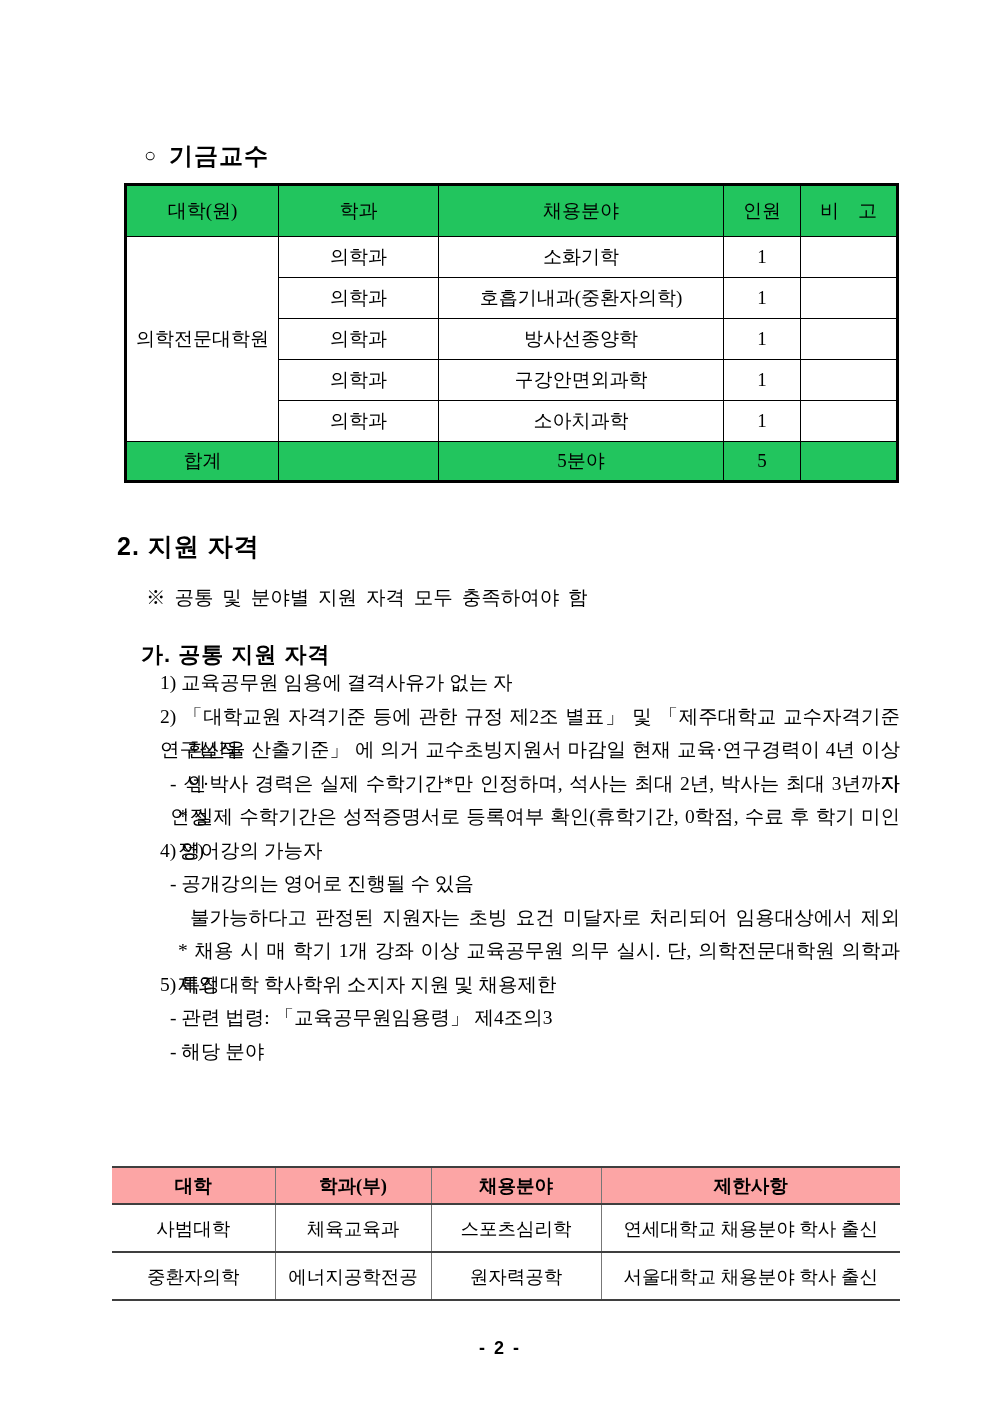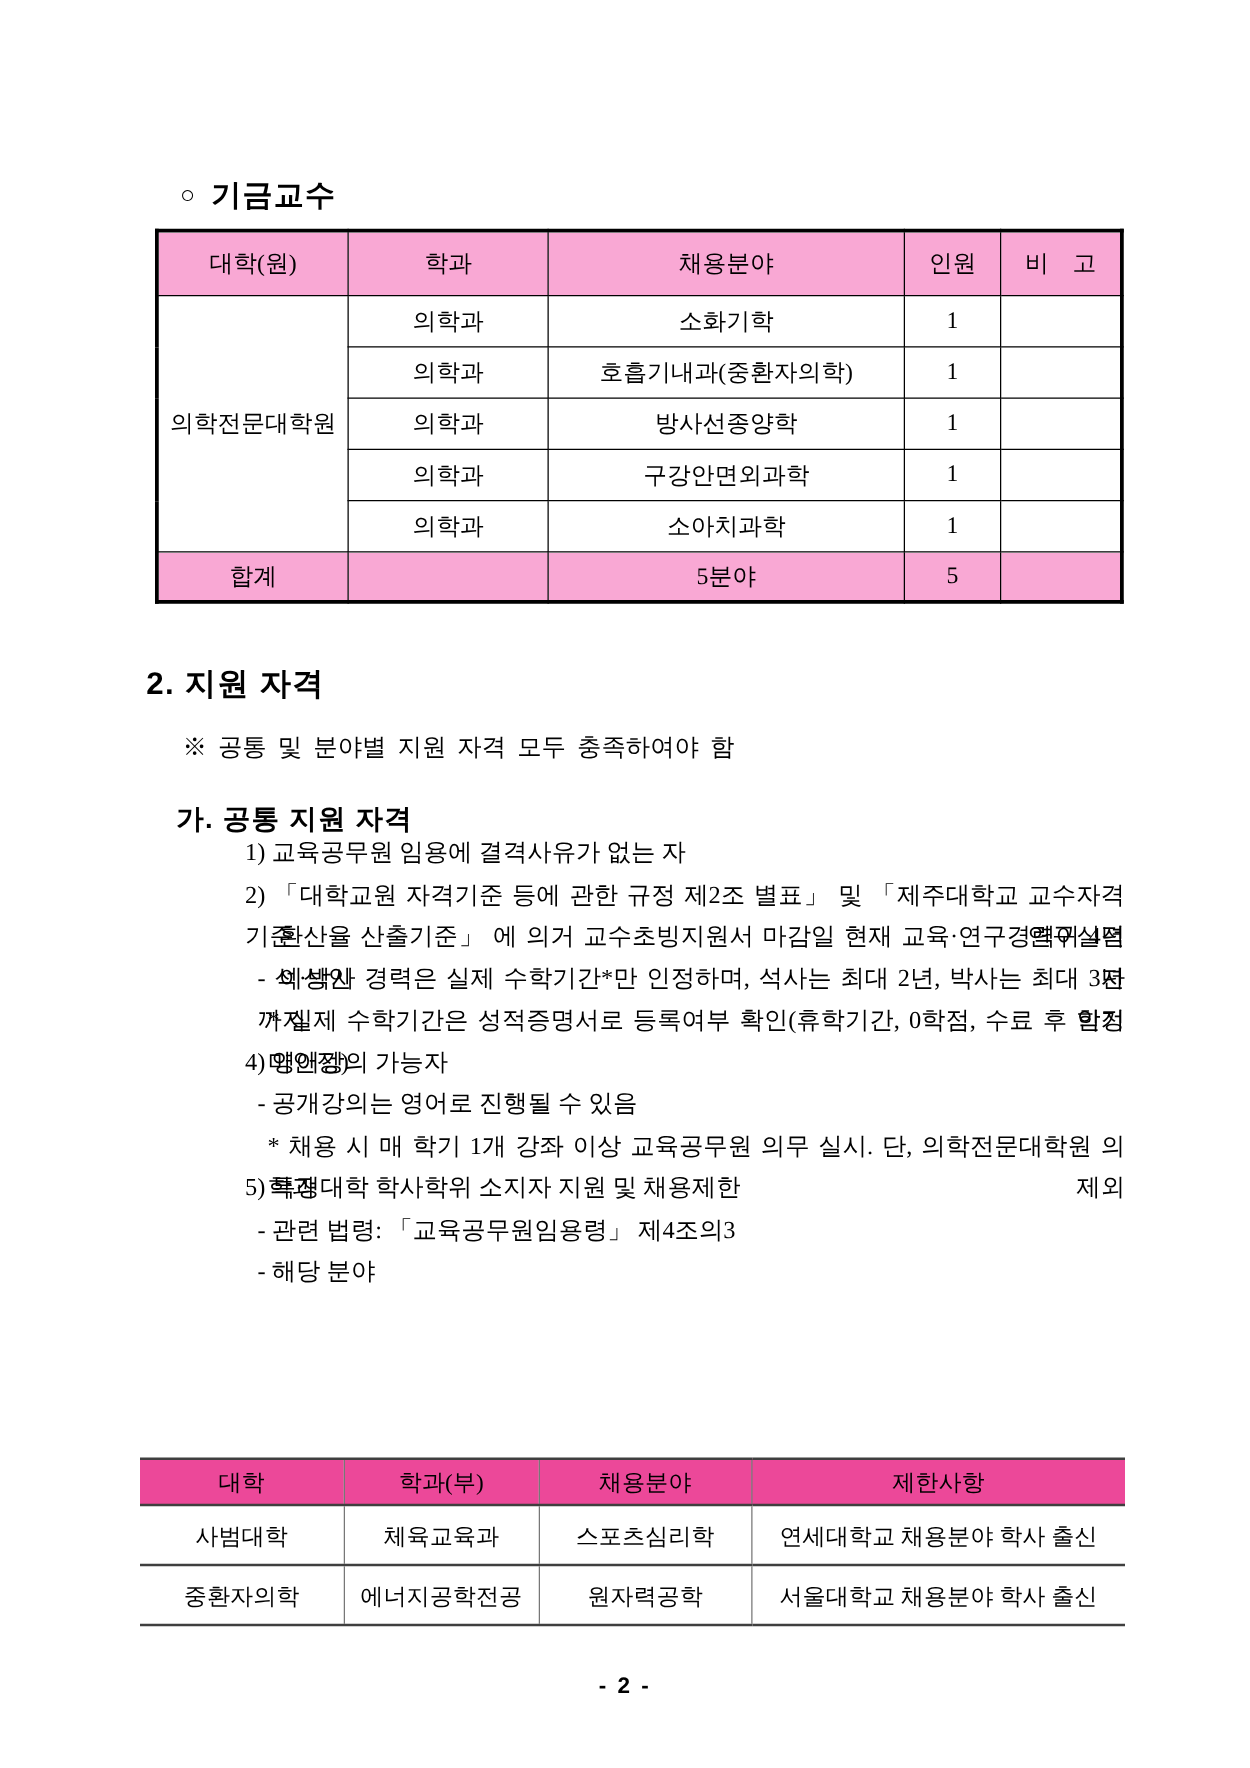--- a/index.html
+++ b/index.html
@@ -17,49 +17,49 @@
   
   table{border-collapse:collapse;table-layout:fixed;}
   #t1{position:absolute;left:124px;top:183px;width:772px;border:3px solid #000;}
   #t1 th,#t1 td{
     border:1.5px solid #000;text-align:center;vertical-align:middle;
     font-size:19px;font-weight:400;padding:0 4px;overflow:hidden;
   }
   #t1 thead tr{height:52px;}
   #t1 tbody tr{height:41px;}
   #t1 tr.total-row{height:40px;}
-  .hl{background:#f9a8d4;}
+  .hl{background:#22c55e;}
   #t1 th.note-h{word-spacing:10px;}
 
   
   .h-sec2{position:absolute;left:117px;top:530px;font-size:25px;letter-spacing:1px;text-align:right;}
   .note{position:absolute;left:146px;top:584px;font-size:19.5px;word-spacing:4px;}
   .h-common{position:absolute;left:141px;top:640px;font-size:22px;letter-spacing:1px;}
 
   
   .quals{position:absolute;left:160px;top:666px;width:740px;font-size:19.5px;}
-  .ln{line-height:33.5px;height:33.5px;white-space:nowrap;margin-left:36px;}
+  .ln{line-height:33.5px;height:33.5px;white-space:nowrap;}
   .ln.j{white-space:normal;text-align:justify;text-align-last:justify;word-spacing:1px;}
   .in-wrap{padding-left:27px;}
   .in-dash{padding-left:10px;}
   .in-star{padding-left:18px;}
   .in-cont{padding-left:30px;}
 
   
   #t2{position:absolute;left:112px;top:1166px;width:788px;}
   #t2 th,#t2 td{
     text-align:center;vertical-align:middle;font-size:18.5px;font-weight:400;
     border-top:2px solid #3f3f3f;border-bottom:2px solid #3f3f3f;
     border-left:1px solid #777;border-right:1px solid #777;padding:0 4px;
   }
   #t2 tr>*:first-child{border-left:none;}
   #t2 tr>*:last-child{border-right:none;}
   #t2 thead tr{height:37px;}
   #t2 tbody tr{height:48px;}
-  #t2 thead th{background:#ec4899;}
+  #t2 thead th{background:#fca5a5;font-weight:bold;}
 
   
   .footer{position:absolute;left:0;top:1338px;width:1000px;text-align:center;
     font-size:18px;letter-spacing:2px;}
 </style>
 </head>
 <body>
 
 <div class="h-fund sans">
   <span class="bullet">○</span><span>기금교수</span>
@@ -129,20 +129,21 @@
 <div class="h-common sans">가. 공통 지원 자격</div>
 
 <div class="quals">
   <div class="ln">1) 교육공무원 임용에 결격사유가 없는 자</div>
   <div class="ln j">2) 「대학교원 자격기준 등에 관한 규정 제2조 별표」 및 「제주대학교 교수자격기준 연구실적</div>
   <div class="ln j in-wrap">환산율 산출기준」 에 의거 교수초빙지원서 마감일 현재 교육·연구경력이 4년 이상인 자</div>
   <div class="ln j in-dash">- 석·박사 경력은 실제 수학기간*만 인정하며, 석사는 최대 2년, 박사는 최대 3년까지 인정</div>
   <div class="ln j in-star">* 실제 수학기간은 성적증명서로 등록여부 확인(휴학기간, 0학점, 수료 후 학기 미인정)</div>
   <div class="ln">4) 영어강의 가능자</div>
   <div class="ln in-dash">- 공개강의는 영어로 진행될 수 있음</div>
+  <div class="ln j in-cont">불가능하다고 판정된 지원자는 초빙 요건 미달자로 처리되어 임용대상에서 제외</div>
   <div class="ln j in-star">* 채용 시 매 학기 1개 강좌 이상 교육공무원 의무 실시. 단, 의학전문대학원 의학과 제외</div>
   <div class="ln">5) 특정대학 학사학위 소지자 지원 및 채용제한</div>
   <div class="ln in-dash">- 관련 법령: 「교육공무원임용령」 제4조의3</div>
   <div class="ln in-dash">- 해당 분야</div>
 </div>
 
 <table id="t2">
   <colgroup>
     <col style="width:163px">
       <col style="width:156px">

